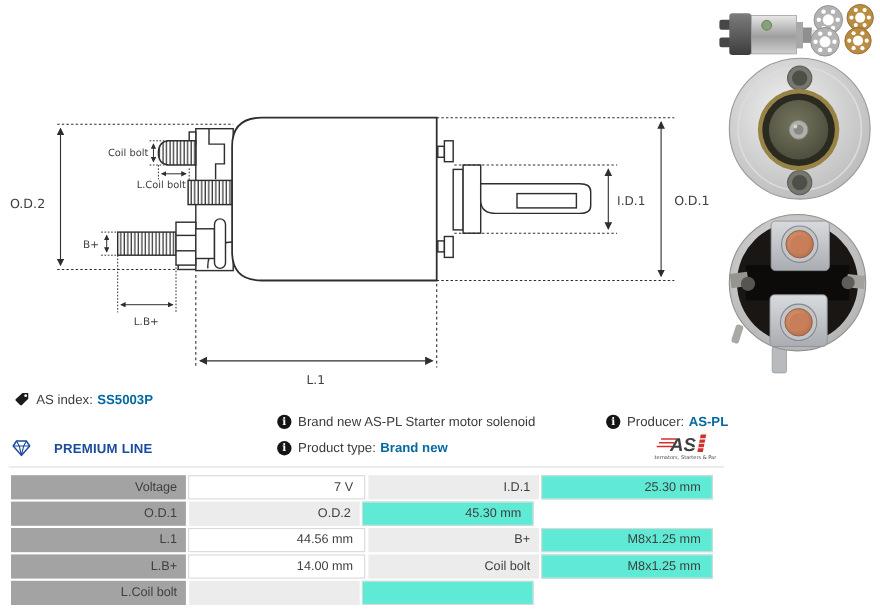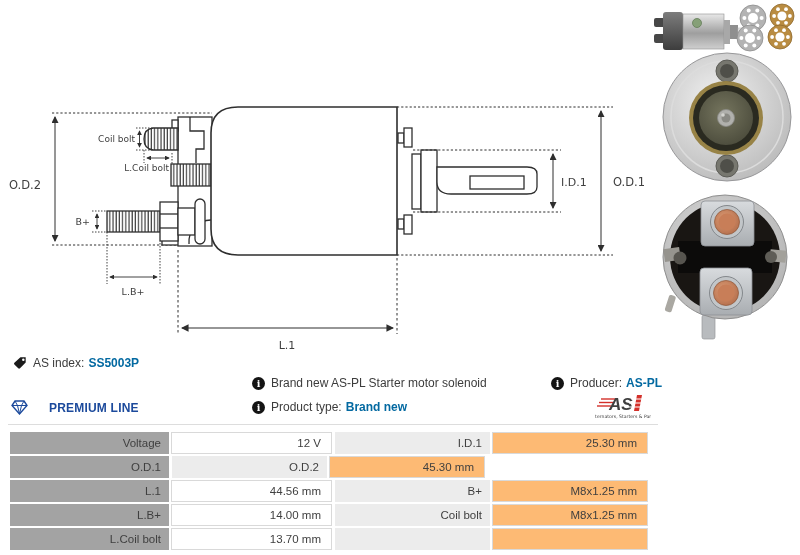--- a/index.html
+++ b/index.html
@@ -16,21 +16,21 @@
         font:bold 9.5px "DejaVu Serif",serif;display:inline-flex;align-items:center;
         justify-content:center;flex:0 0 13px;}
   .premium{color:#1c4a9c;font-weight:bold;letter-spacing:.2px;}
   .sep{position:absolute;left:8px;top:424px;width:650px;height:1px;background:#ddd;}
   .spec{position:absolute;left:10px;top:432px;width:640px;font-size:11.5px;color:#3f3f3f;}
   .srow{display:flex;height:22px;line-height:22px;margin-bottom:2px;}
   .lab1{width:151px;background:#a3a3a3;text-align:right;padding-right:8px;}
   .val1{width:149px;background:#fff;border:1px solid #d9d9d9;text-align:right;
         padding-right:10px;margin-left:2px;height:20px;line-height:20px;}
   .lab2{width:147px;background:#ececec;text-align:right;padding-right:8px;margin-left:3px;}
-  .val2{width:144px;background:#fdba74;border:1px solid #d9d9d9;text-align:right;
+  .val2{width:144px;background:#5eead4;border:1px solid #d9d9d9;text-align:right;
         padding-right:10px;margin-left:2px;height:20px;line-height:20px;}
   .logo-wrap{position:absolute;left:595px;top:392px;width:56px;text-align:center;}
 </style>
 </head>
 <body>
 
 <div class="page">
 
   <svg class="drawing" width="660" height="370" viewBox="0 0 660 370">
     <defs>
@@ -312,21 +312,21 @@
       </g>
       <text x="28" y="25.5" font-size="4.6" fill="#8a8a8a" text-anchor="middle">Alternators, Starters &amp; Parts</text>
     </svg>
   </div>
 
   <div class="sep"></div>
 
   <div class="spec">
     <div class="srow">
       <div class="lab1">Voltage</div>
-      <div class="val1">12 V</div>
+      <div class="val1">7 V</div>
       <div class="lab2">I.D.1</div>
       <div class="val2">25.30 mm</div>
     </div>
     <div class="srow">
       <div class="lab1">O.D.1</div>
       <div class="lab2">O.D.2</div>
       <div class="val2">45.30 mm</div>
     </div>
     <div class="srow">
       <div class="lab1">L.1</div>
@@ -335,19 +335,18 @@
       <div class="val2">M8x1.25 mm</div>
     </div>
     <div class="srow">
       <div class="lab1">L.B+</div>
       <div class="val1">14.00 mm</div>
       <div class="lab2">Coil bolt</div>
       <div class="val2">M8x1.25 mm</div>
     </div>
     <div class="srow">
       <div class="lab1">L.Coil bolt</div>
-      <div class="val1">13.70 mm</div>
       <div class="lab2"></div>
       <div class="val2"></div>
     </div>
   </div>
 
 </div>
 
 </body></html>

